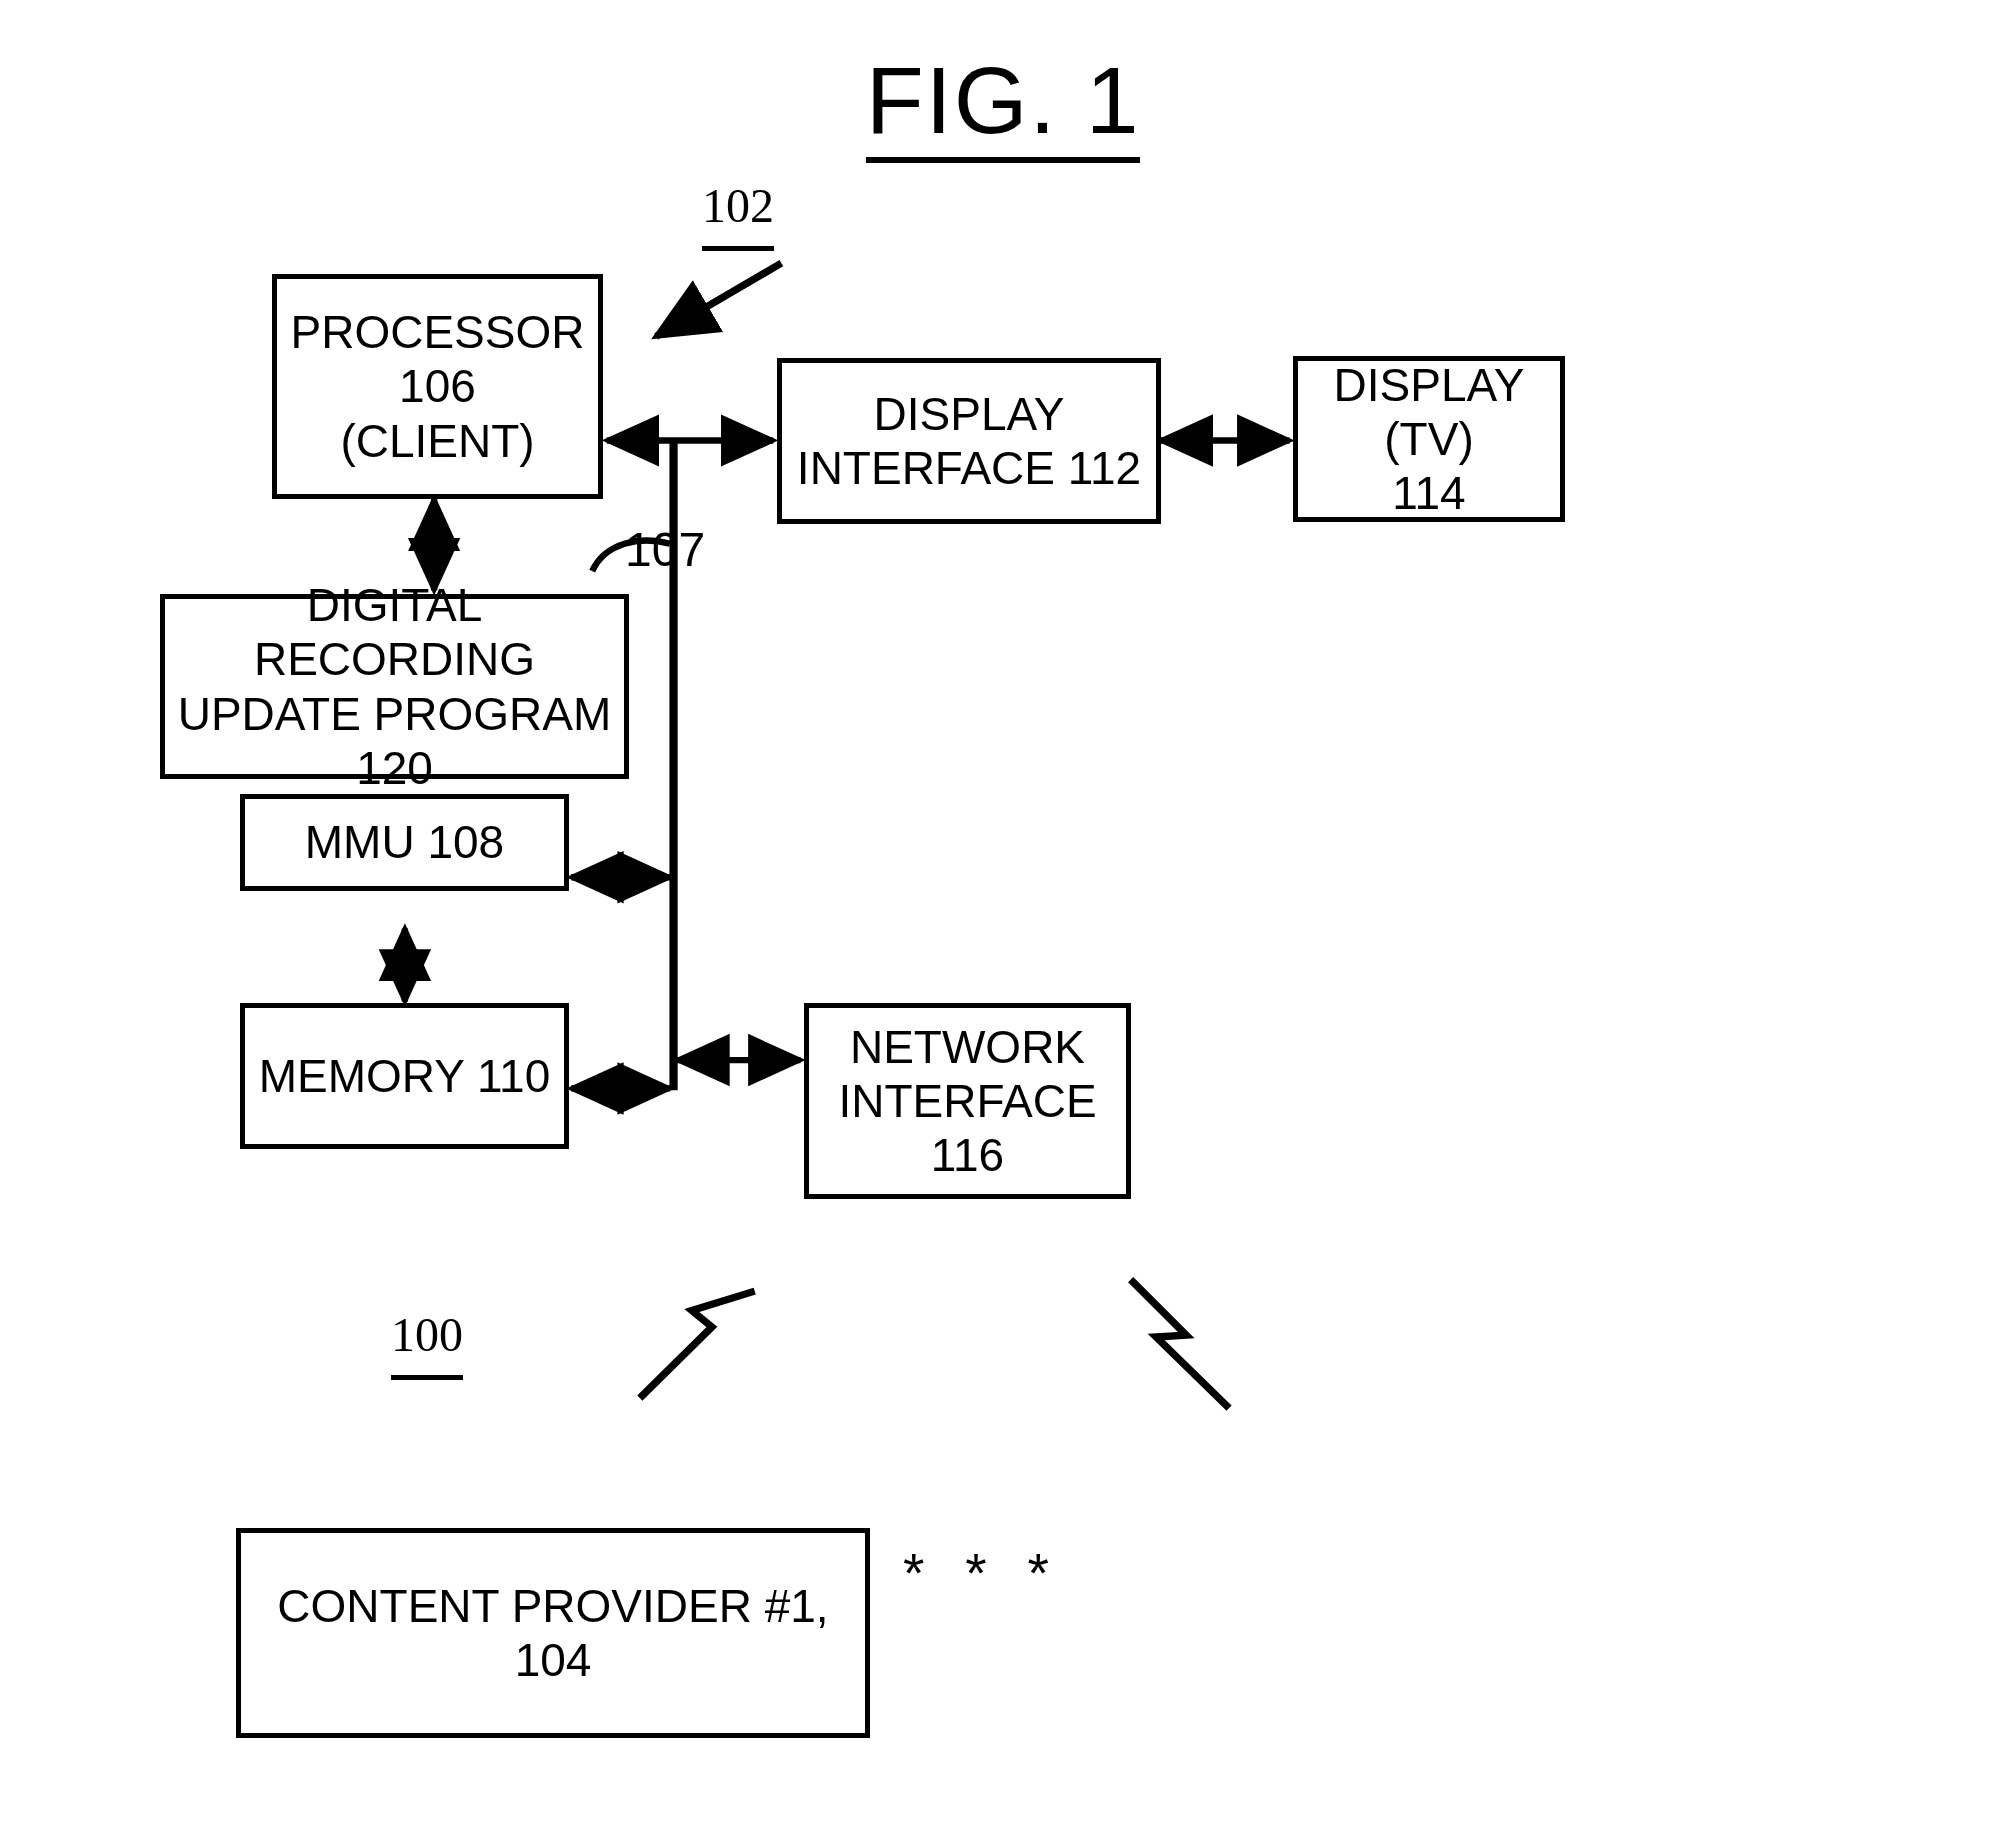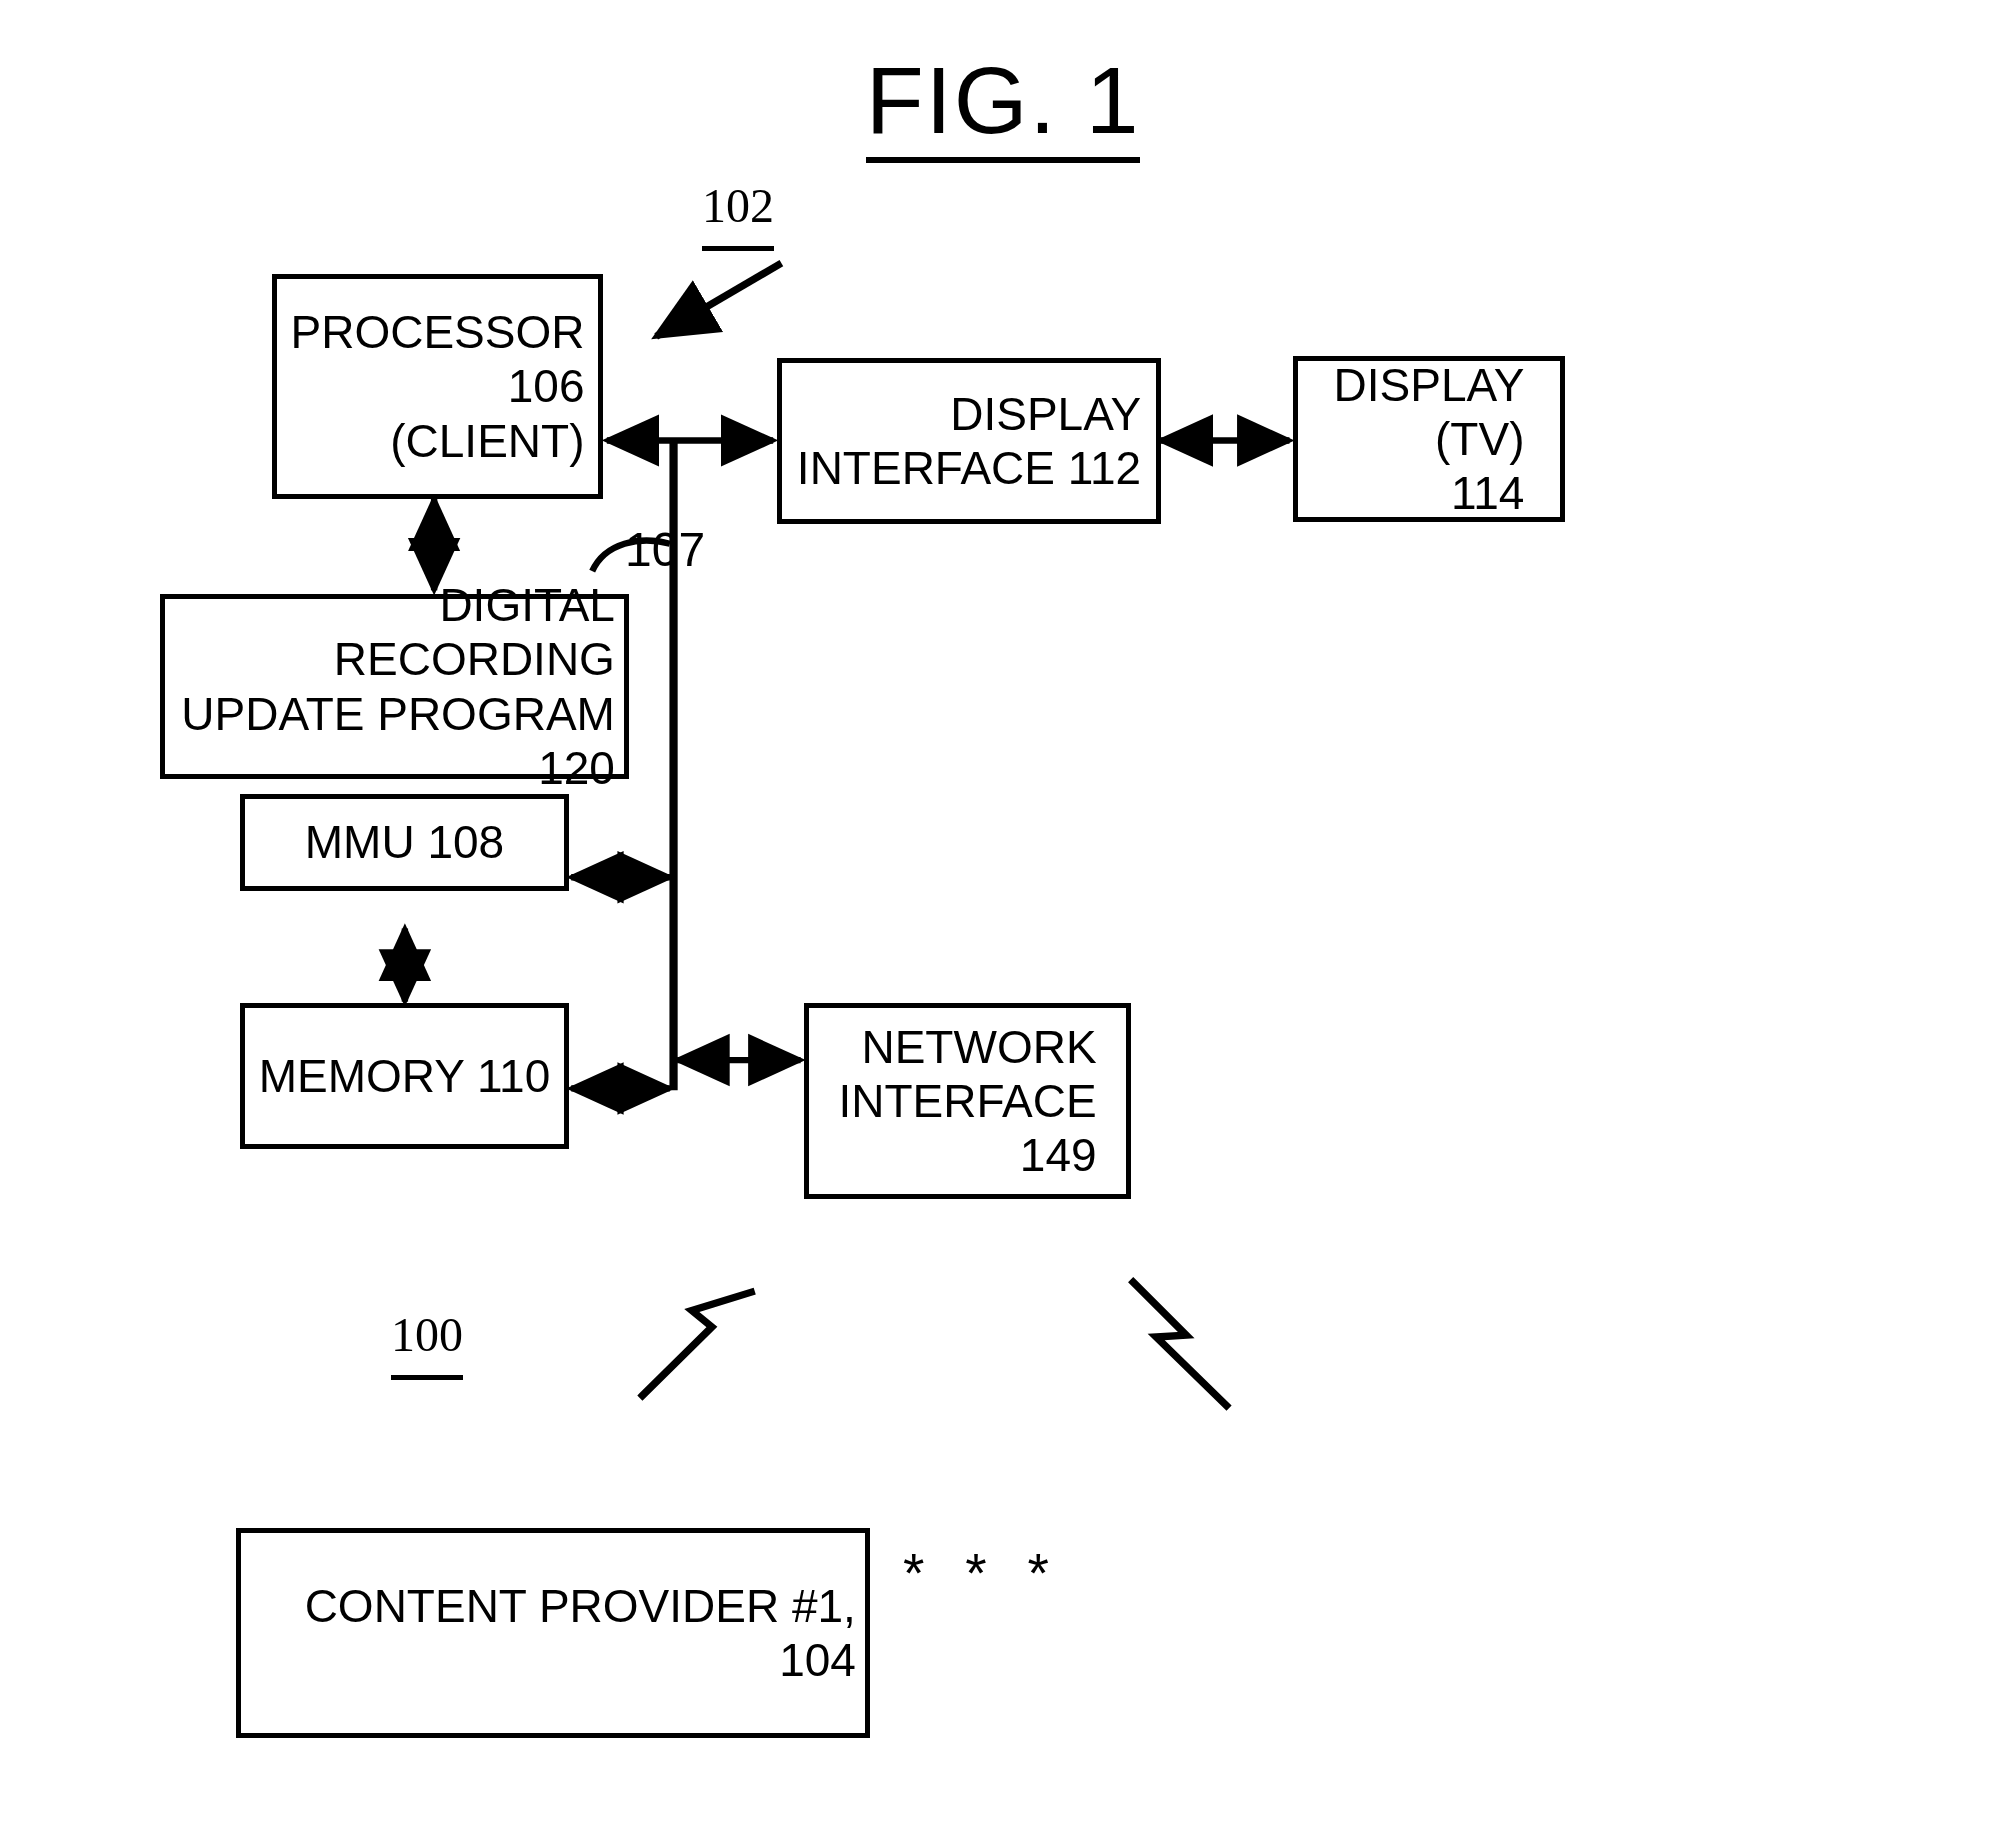--- a/index.html
+++ b/index.html
@@ -55,21 +55,21 @@
     font-family: Liberation Serif, serif;
   }
   .node-box {
     position: absolute;
     box-sizing: border-box;
     border: 5.5px solid #000;
     background: #ffffff;
     display: flex;
     align-items: center;
     justify-content: center;
-    text-align: right;
+    text-align: center;
     font-size: 46px;
     line-height: 1.18;
     padding: 3.7px 9.1px;
   }
   .node-box .box-text { white-space: pre-line; }
   .asterisks {
     position: absolute;
     font-size: 55px;
     letter-spacing: 12.8px;
     line-height: 1;
@@ -163,21 +163,21 @@
     <span class="box-text">MMU 108</span>
   </div>
 
   <div class="node-box" style="left: 240px; top: 1003px; width: 329px; height: 146px;">
     <span class="box-text">MEMORY 110</span>
   </div>
 
   <div class="node-box" style="left: 804px; top: 1003px; width: 327px; height: 196px;">
     <span class="box-text">NETWORK
 INTERFACE
-149</span>
+116</span>
   </div>
 
   <div class="node-box" style="left: 236px; top: 1528px; width: 634px; height: 210px;">
     <span class="box-text">CONTENT PROVIDER #1, 104</span>
   </div>
 
   <div class="asterisks" style="left: 903px; top: 1546px;">
     <span>* * *</span>
   </div>
 

